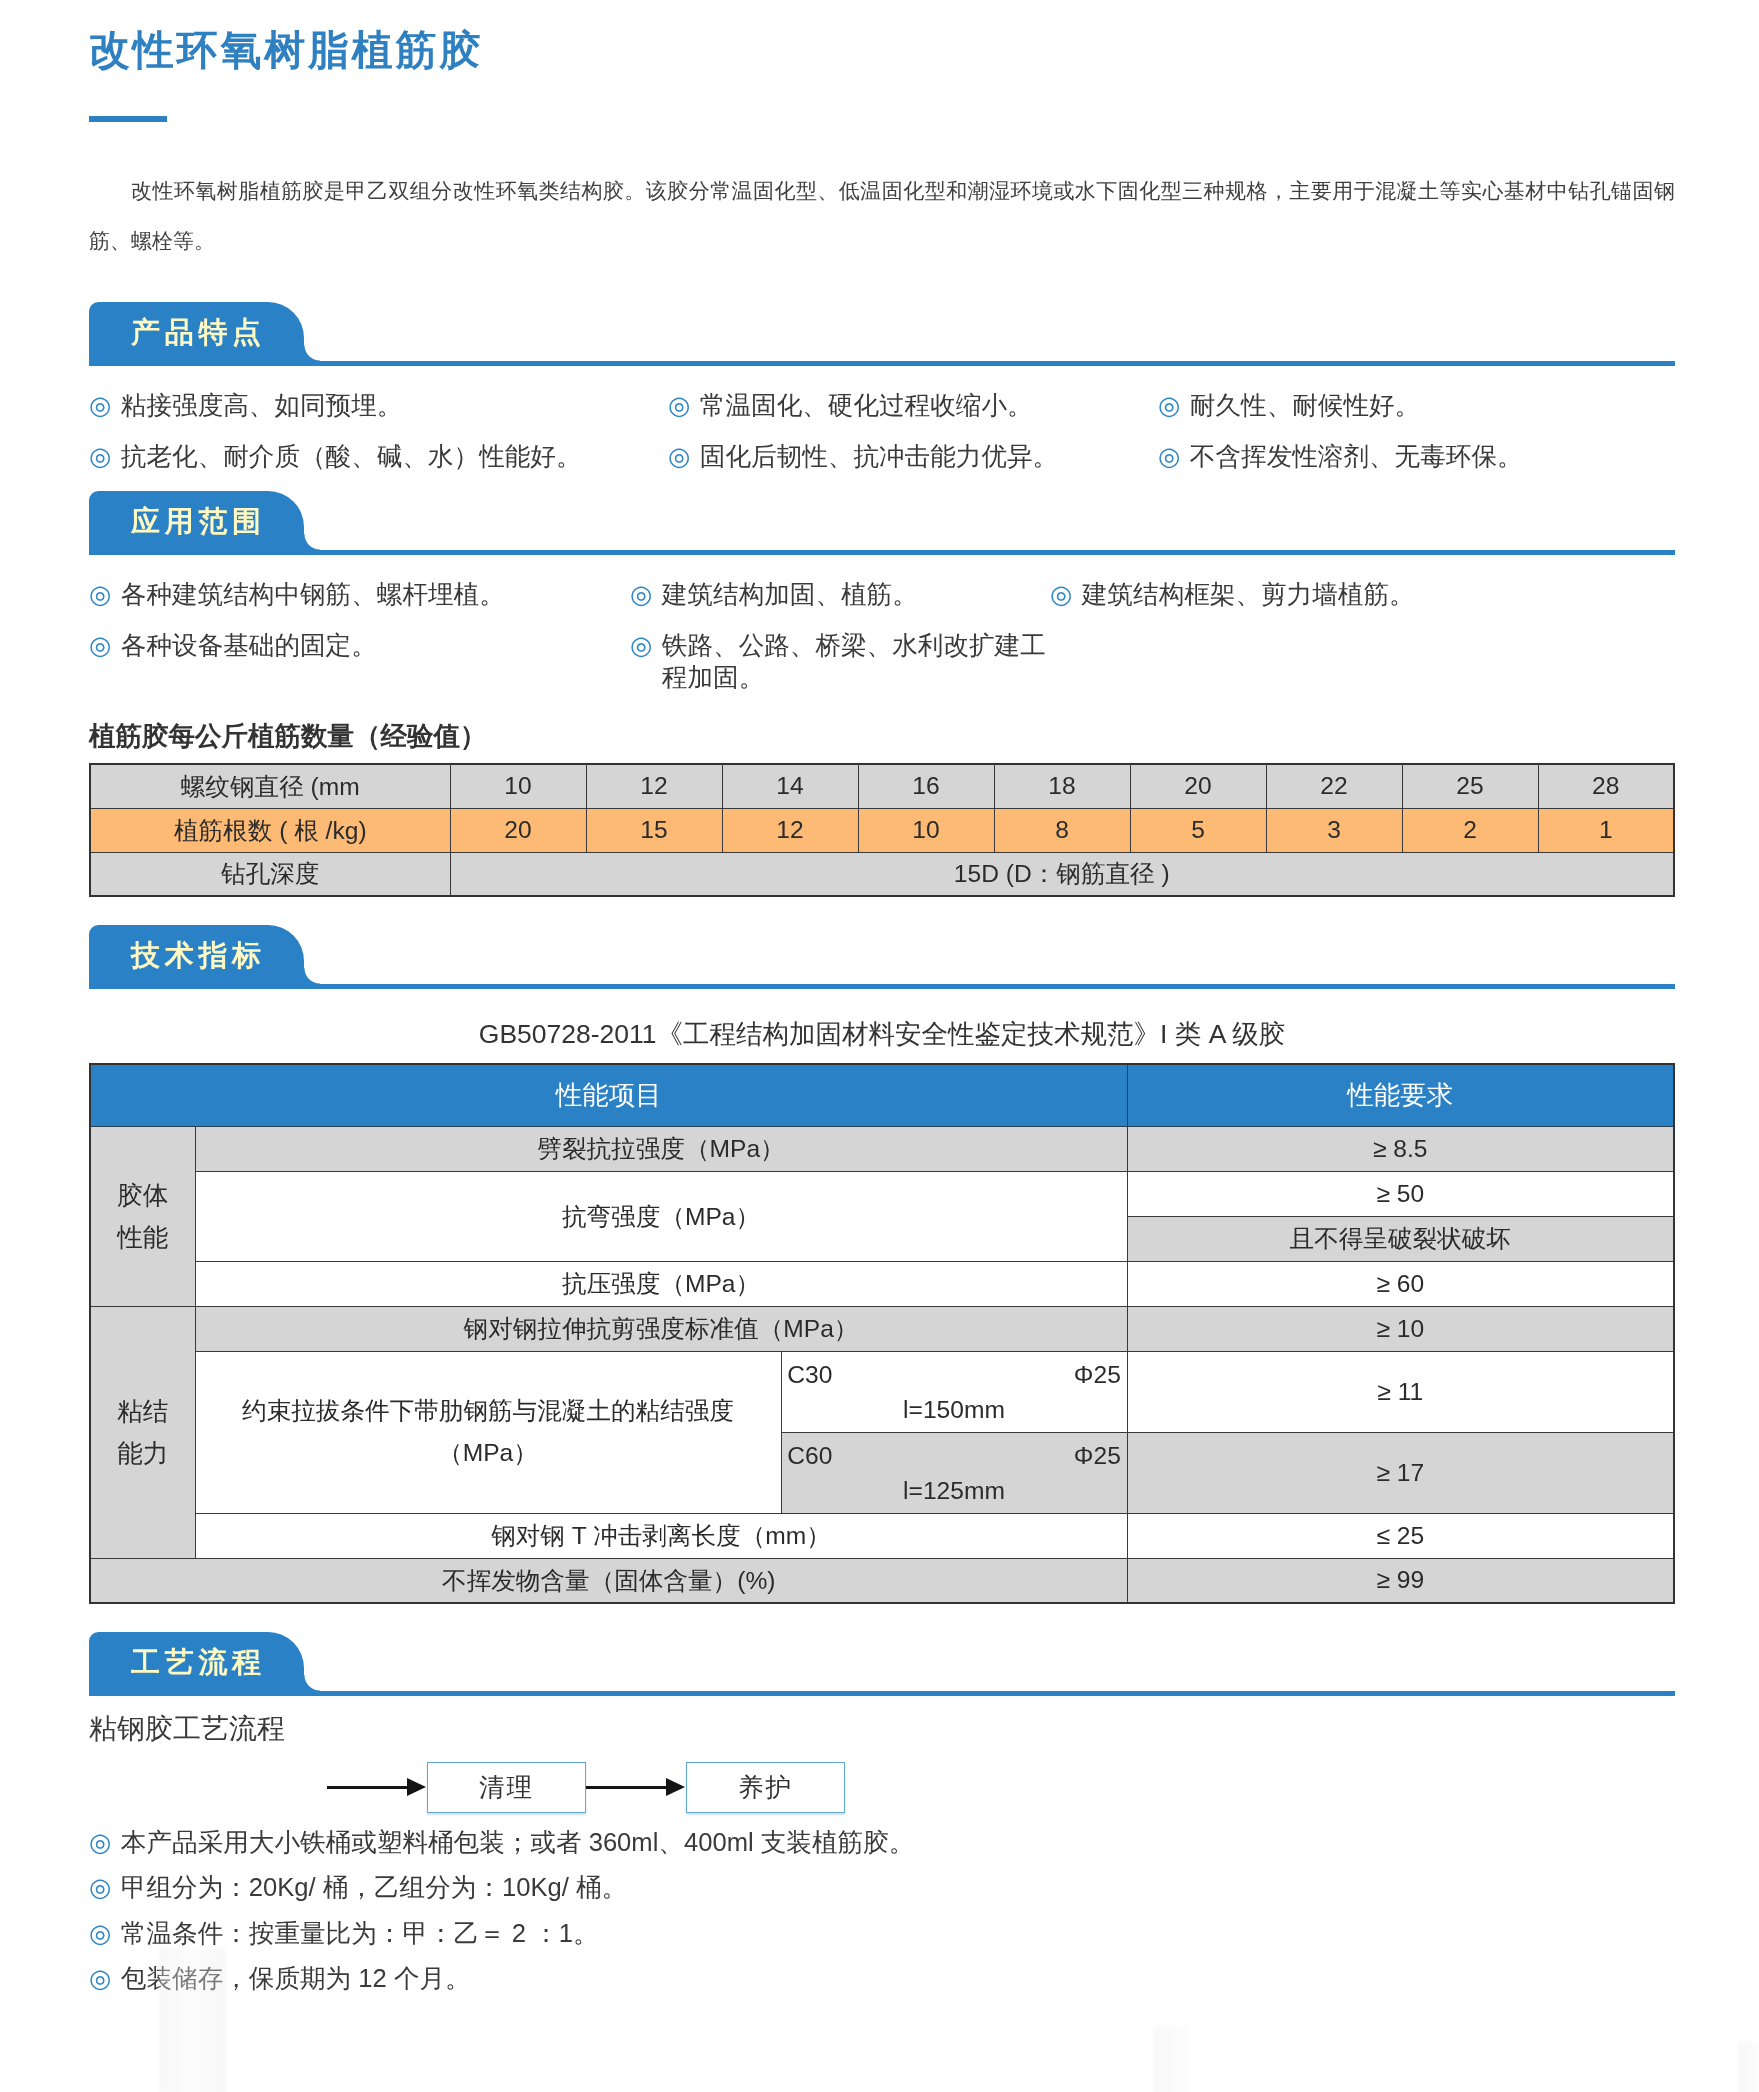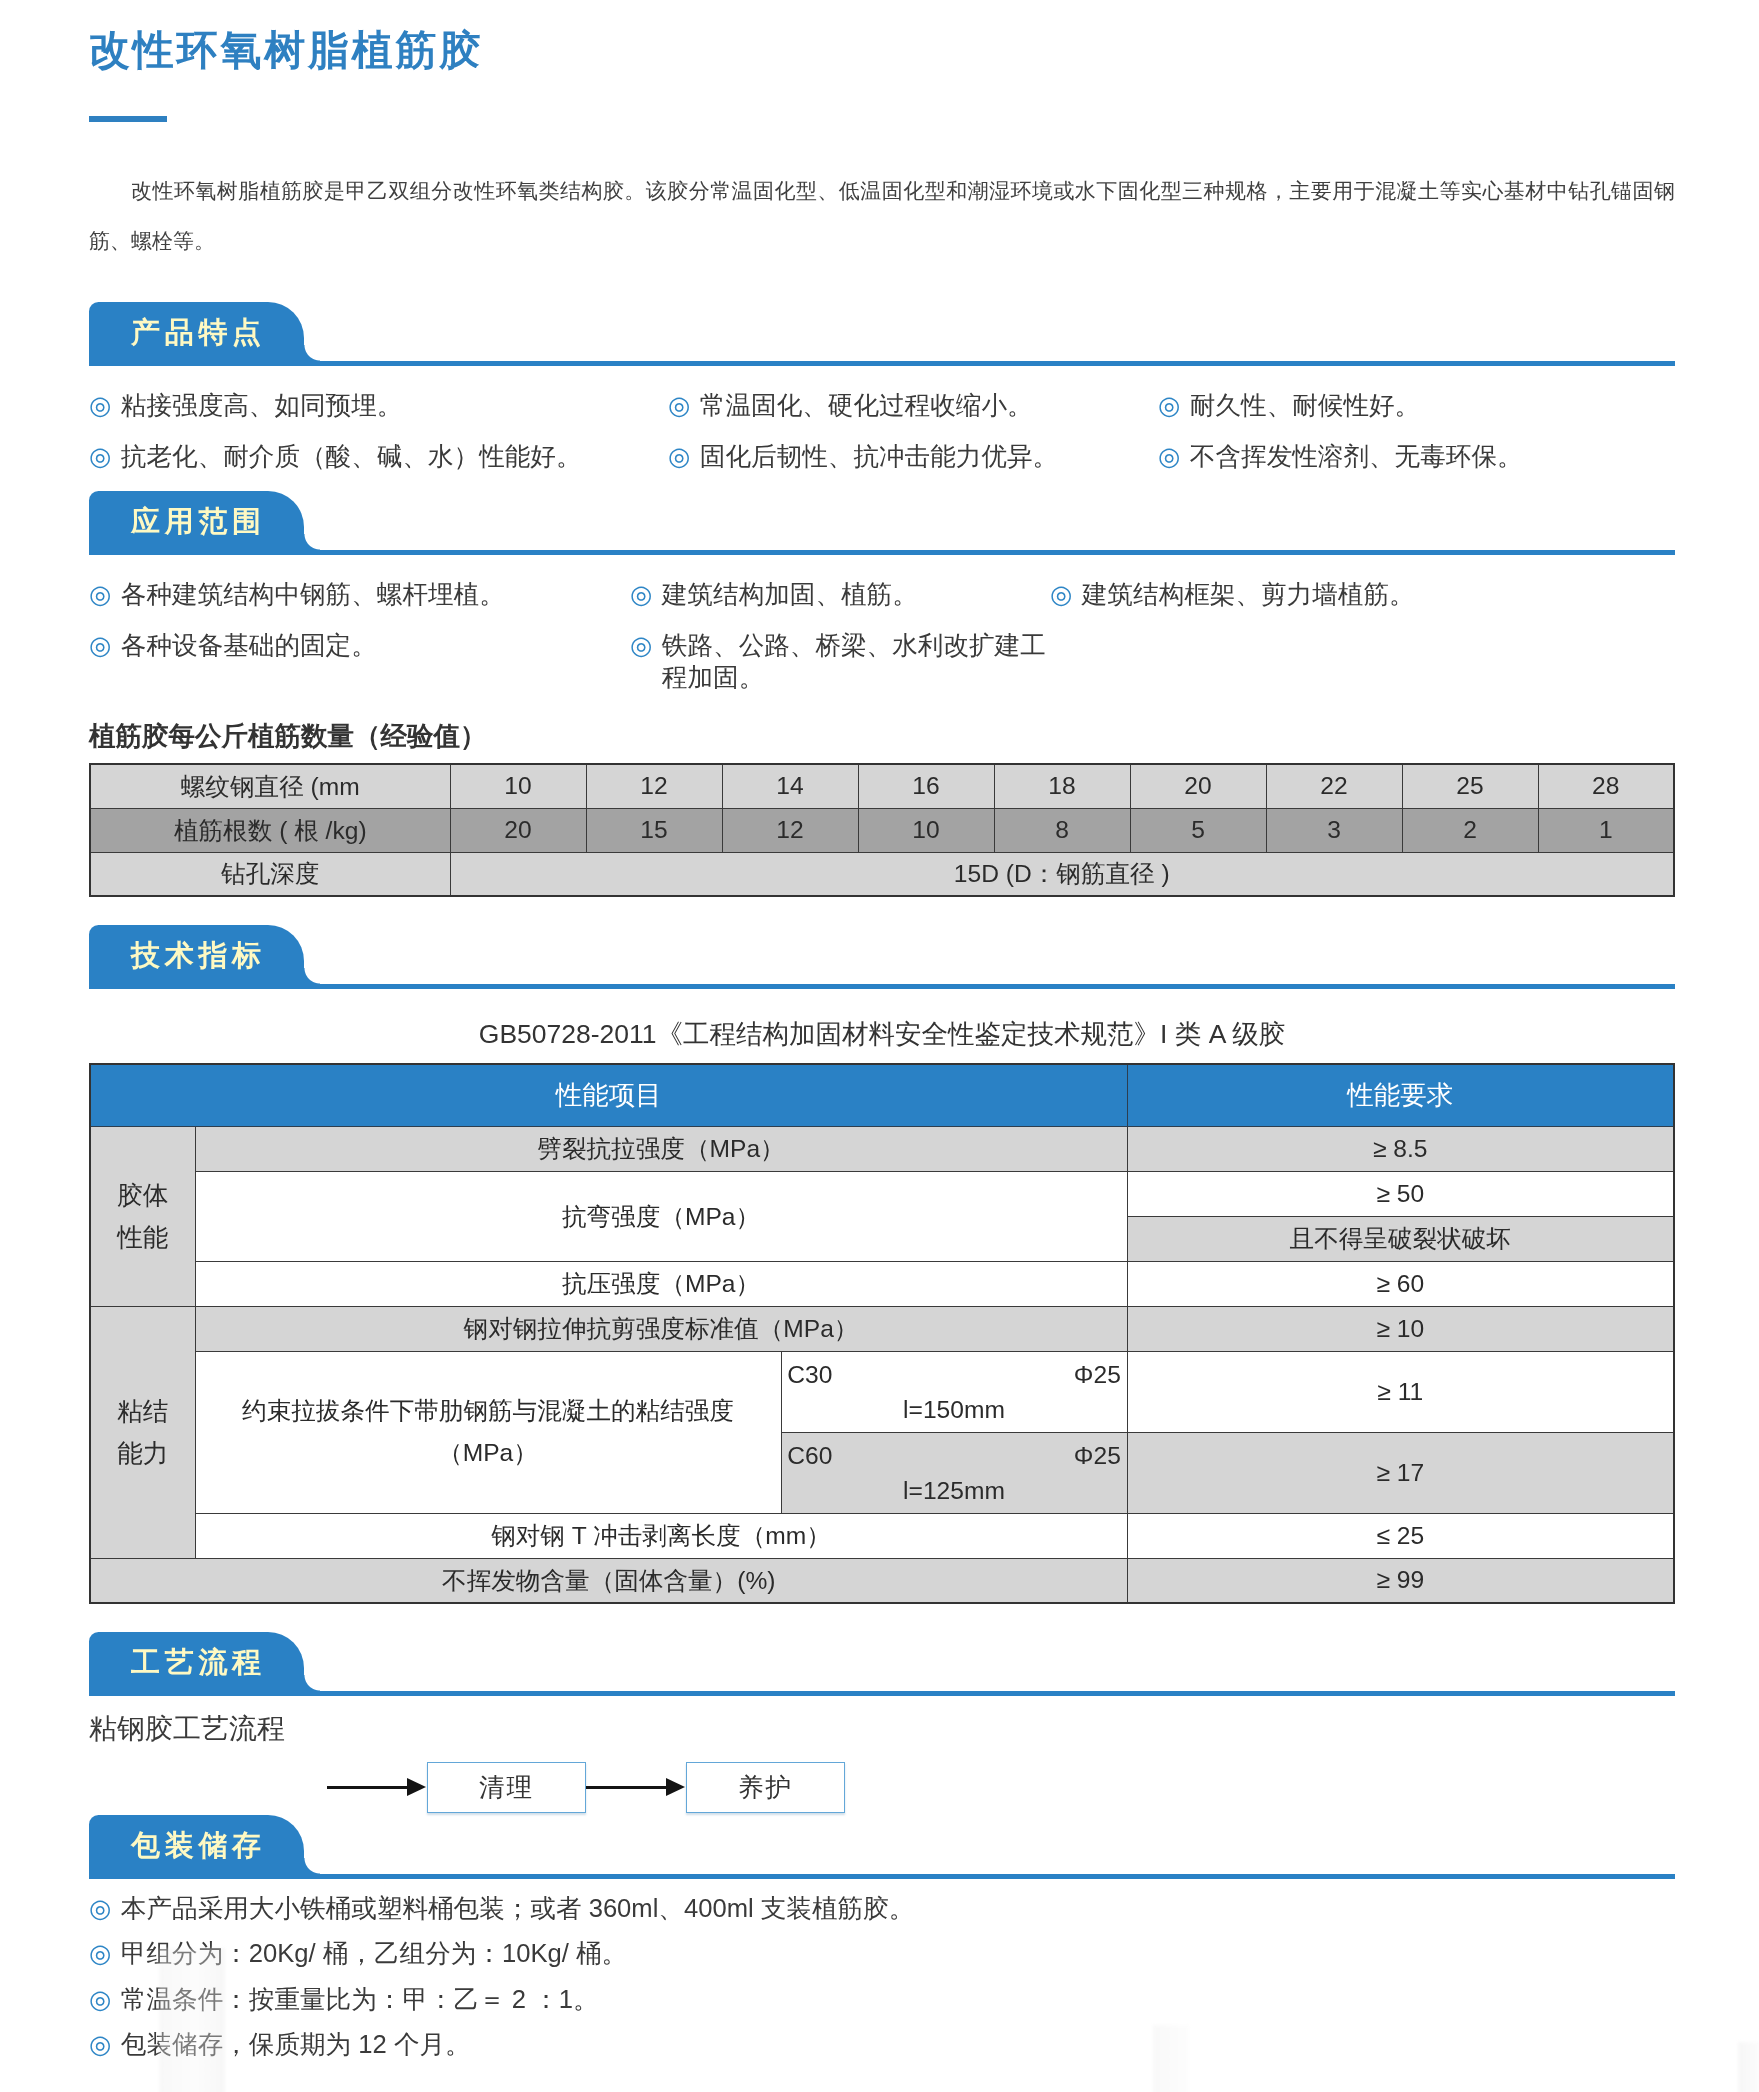--- a/index.html
+++ b/index.html
@@ -36,21 +36,21 @@
   .bullet-item{display:flex;align-items:flex-start;line-height:32px;}
   .bullet-icon{color:#2e86c6;margin-right:9.5px;font-size:25.6px;line-height:32px;}
 
   
   .usage-title{margin-top:24.6px;font-size:26.5px;font-weight:bold;color:#333;}
   table{border-collapse:collapse;padding-left:16px;}
   .usage-table{margin-top:9.5px;width:100%;table-layout:fixed;font-size:24.6px;color:#2b2b2b;border:2.8px solid #333;}
   .usage-table td{border:1.9px solid var(--border-dark);height:44px;text-align:center;padding:0;}
   .usage-table .label-col{width:360px;}
   .row-gray td{background:var(--cell-gray);}
-  .row-white td{background:#a3a3a3;}
+  .row-white td{background:#fdba74;}
 
   
   .gb-note{margin-top:26.5px;text-align:center;font-size:26.5px;color:#333;}
   .spec-table{margin-top:11.4px;width:100%;table-layout:fixed;font-size:24.6px;color:#2b2b2b;border:2.8px solid #333;}
   .spec-table td{border:1.9px solid var(--border-dark);text-align:center;padding:0 5.7px;background:#fff;}
   .spec-table tr.hrow td{background:var(--accent);color:#fff;height:62px;font-size:26.5px;border-color:#2c3e50;}
   .spec-table td.g{background:var(--cell-gray);}
   .spec-table tr.std td{height:45px;}
   .spec-table tr.tall td{height:81px;}
   .group-cell{font-size:25.6px;line-height:42px;}
@@ -265,23 +265,20 @@
       <div class="sec-tab">工艺流程</div>
     </div>
     <div class="flow-subtitle">粘钢胶工艺流程</div>
     <div class="flow-row flow-row2">
       <div class="flow-arrow"></div>
       <div class="flow-box">清理</div>
       <div class="flow-arrow"></div>
       <div class="flow-box">养护</div>
     </div>
 
-    <div class="section-head mt2">
-      <div class="sec-tab">包装储存</div>
-    </div>
     <div class="pack-list">
       <div class="bullet-item">
           <span class="bullet-icon">◎</span>
           <span>本产品采用大小铁桶或塑料桶包装；或者 360ml、400ml 支装植筋胶。</span>
         </div>
       <div class="bullet-item">
           <span class="bullet-icon">◎</span>
           <span>甲组分为：20Kg/ 桶，乙组分为：10Kg/ 桶。</span>
         </div>
       <div class="bullet-item">

